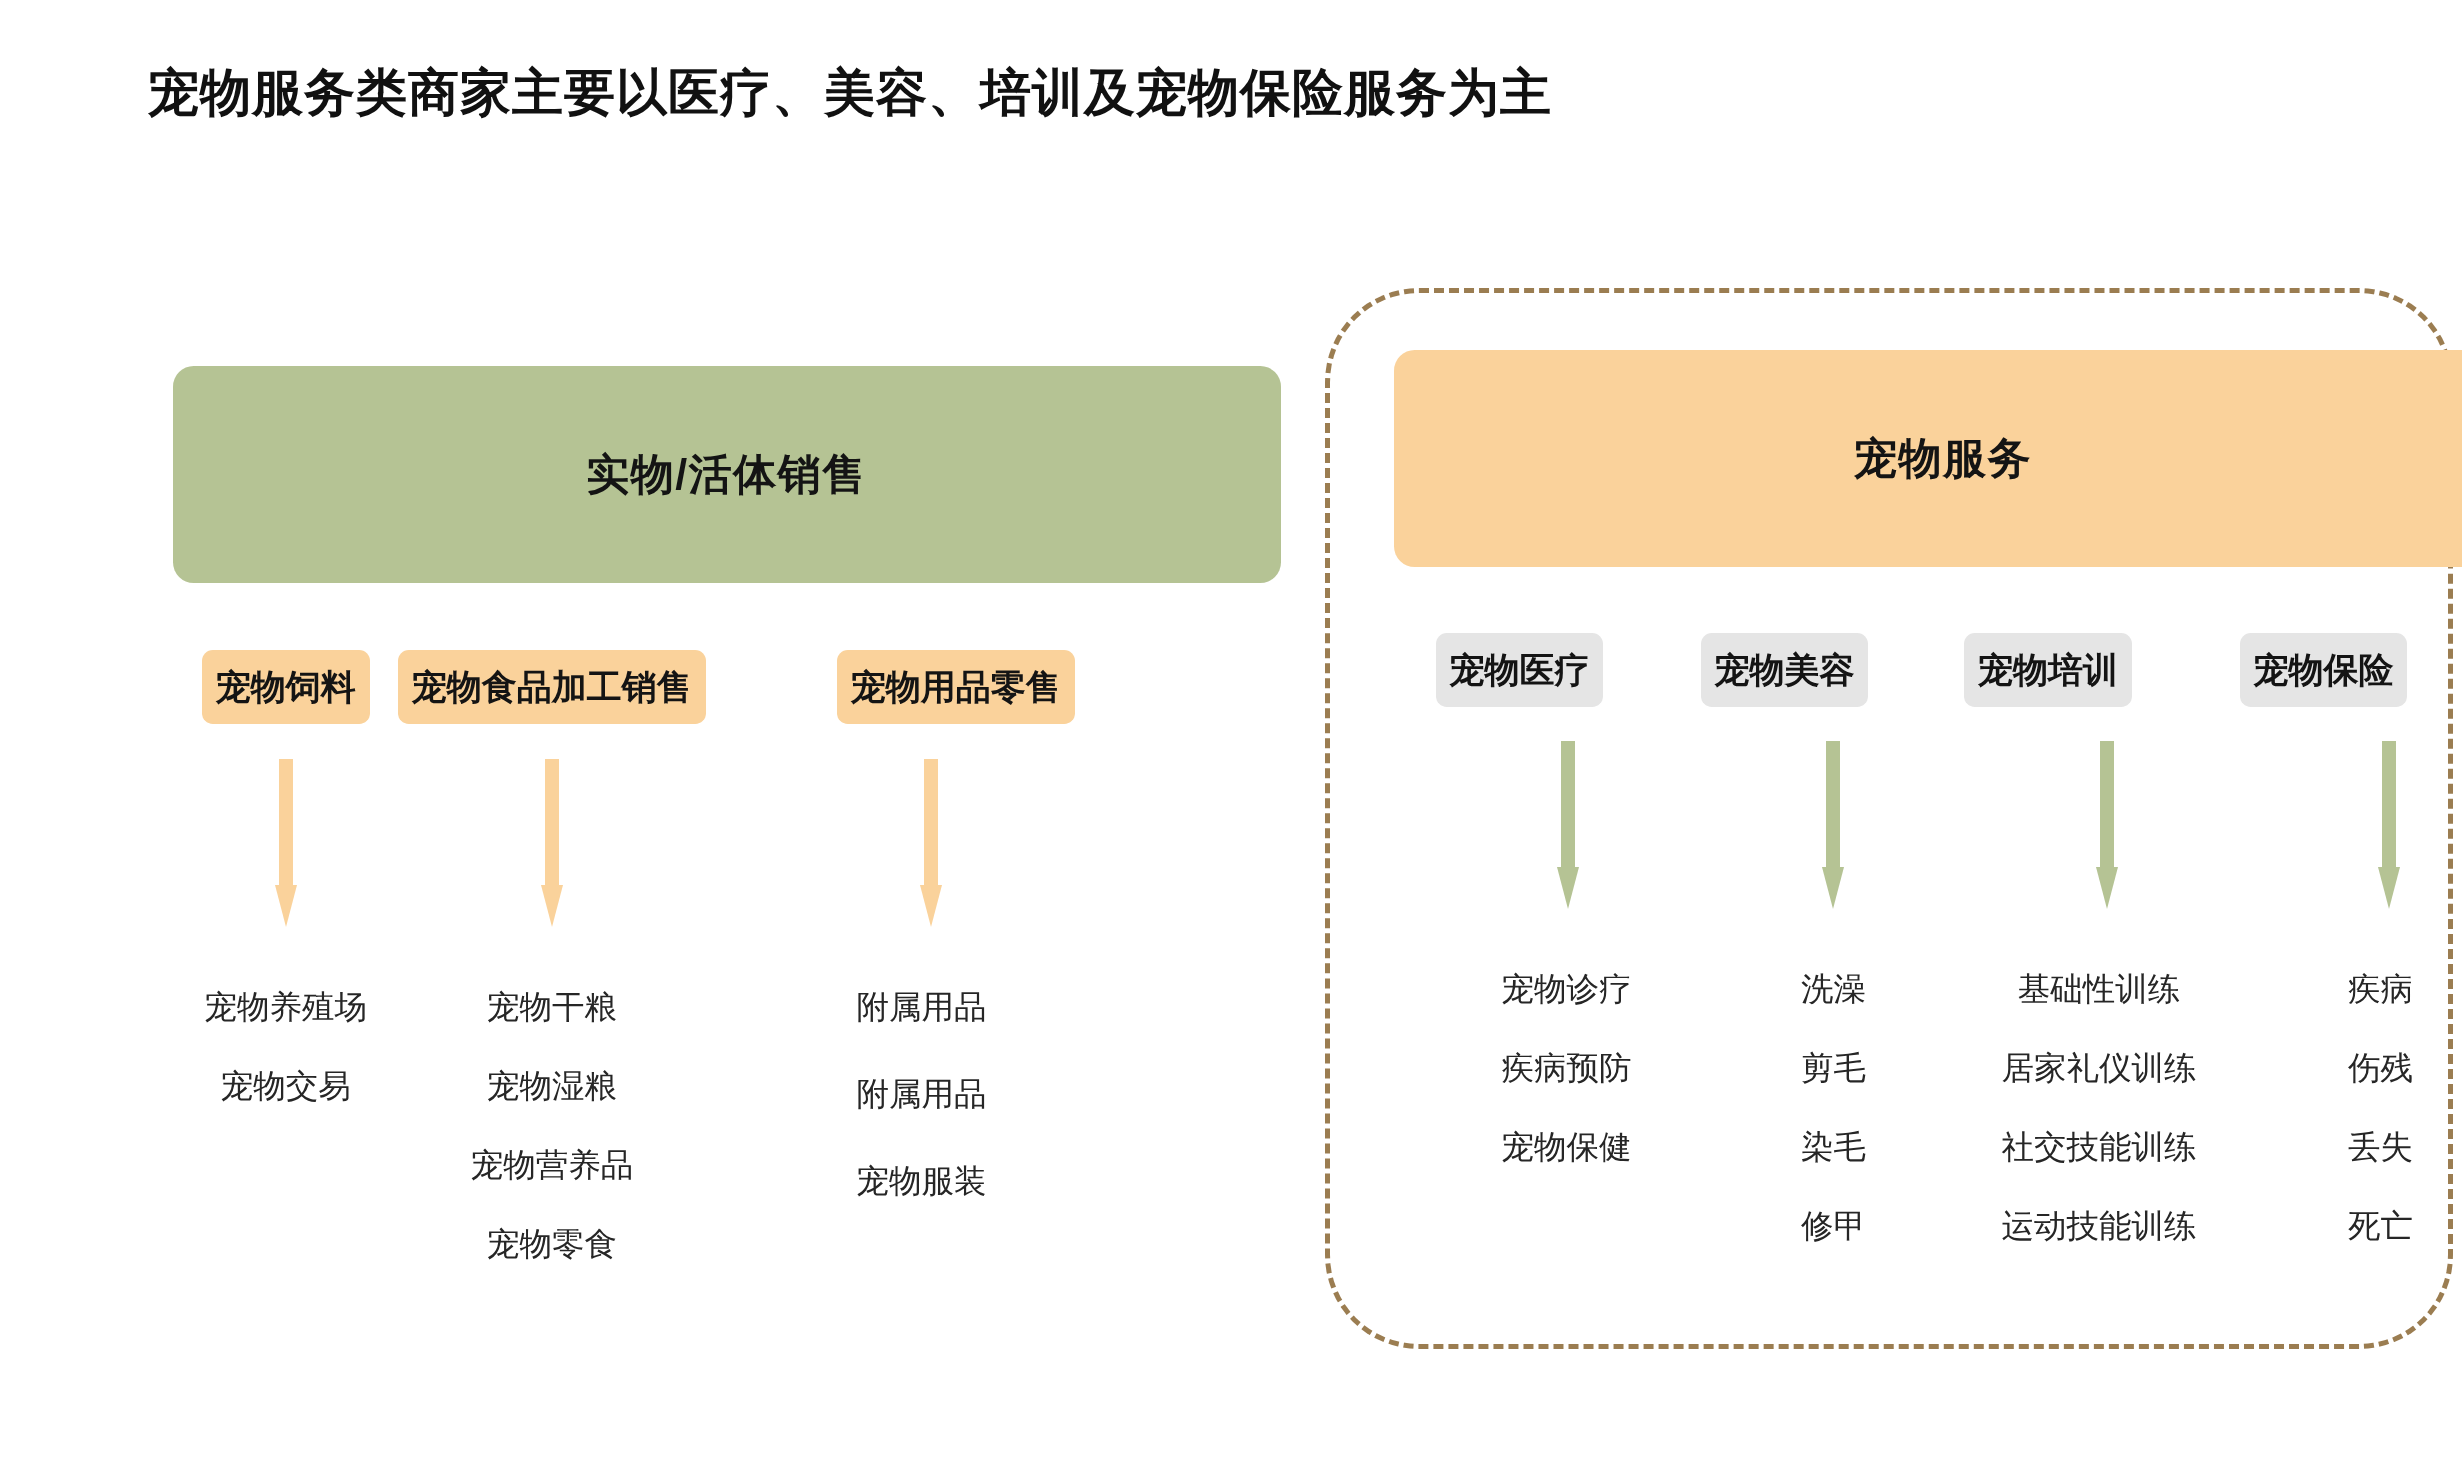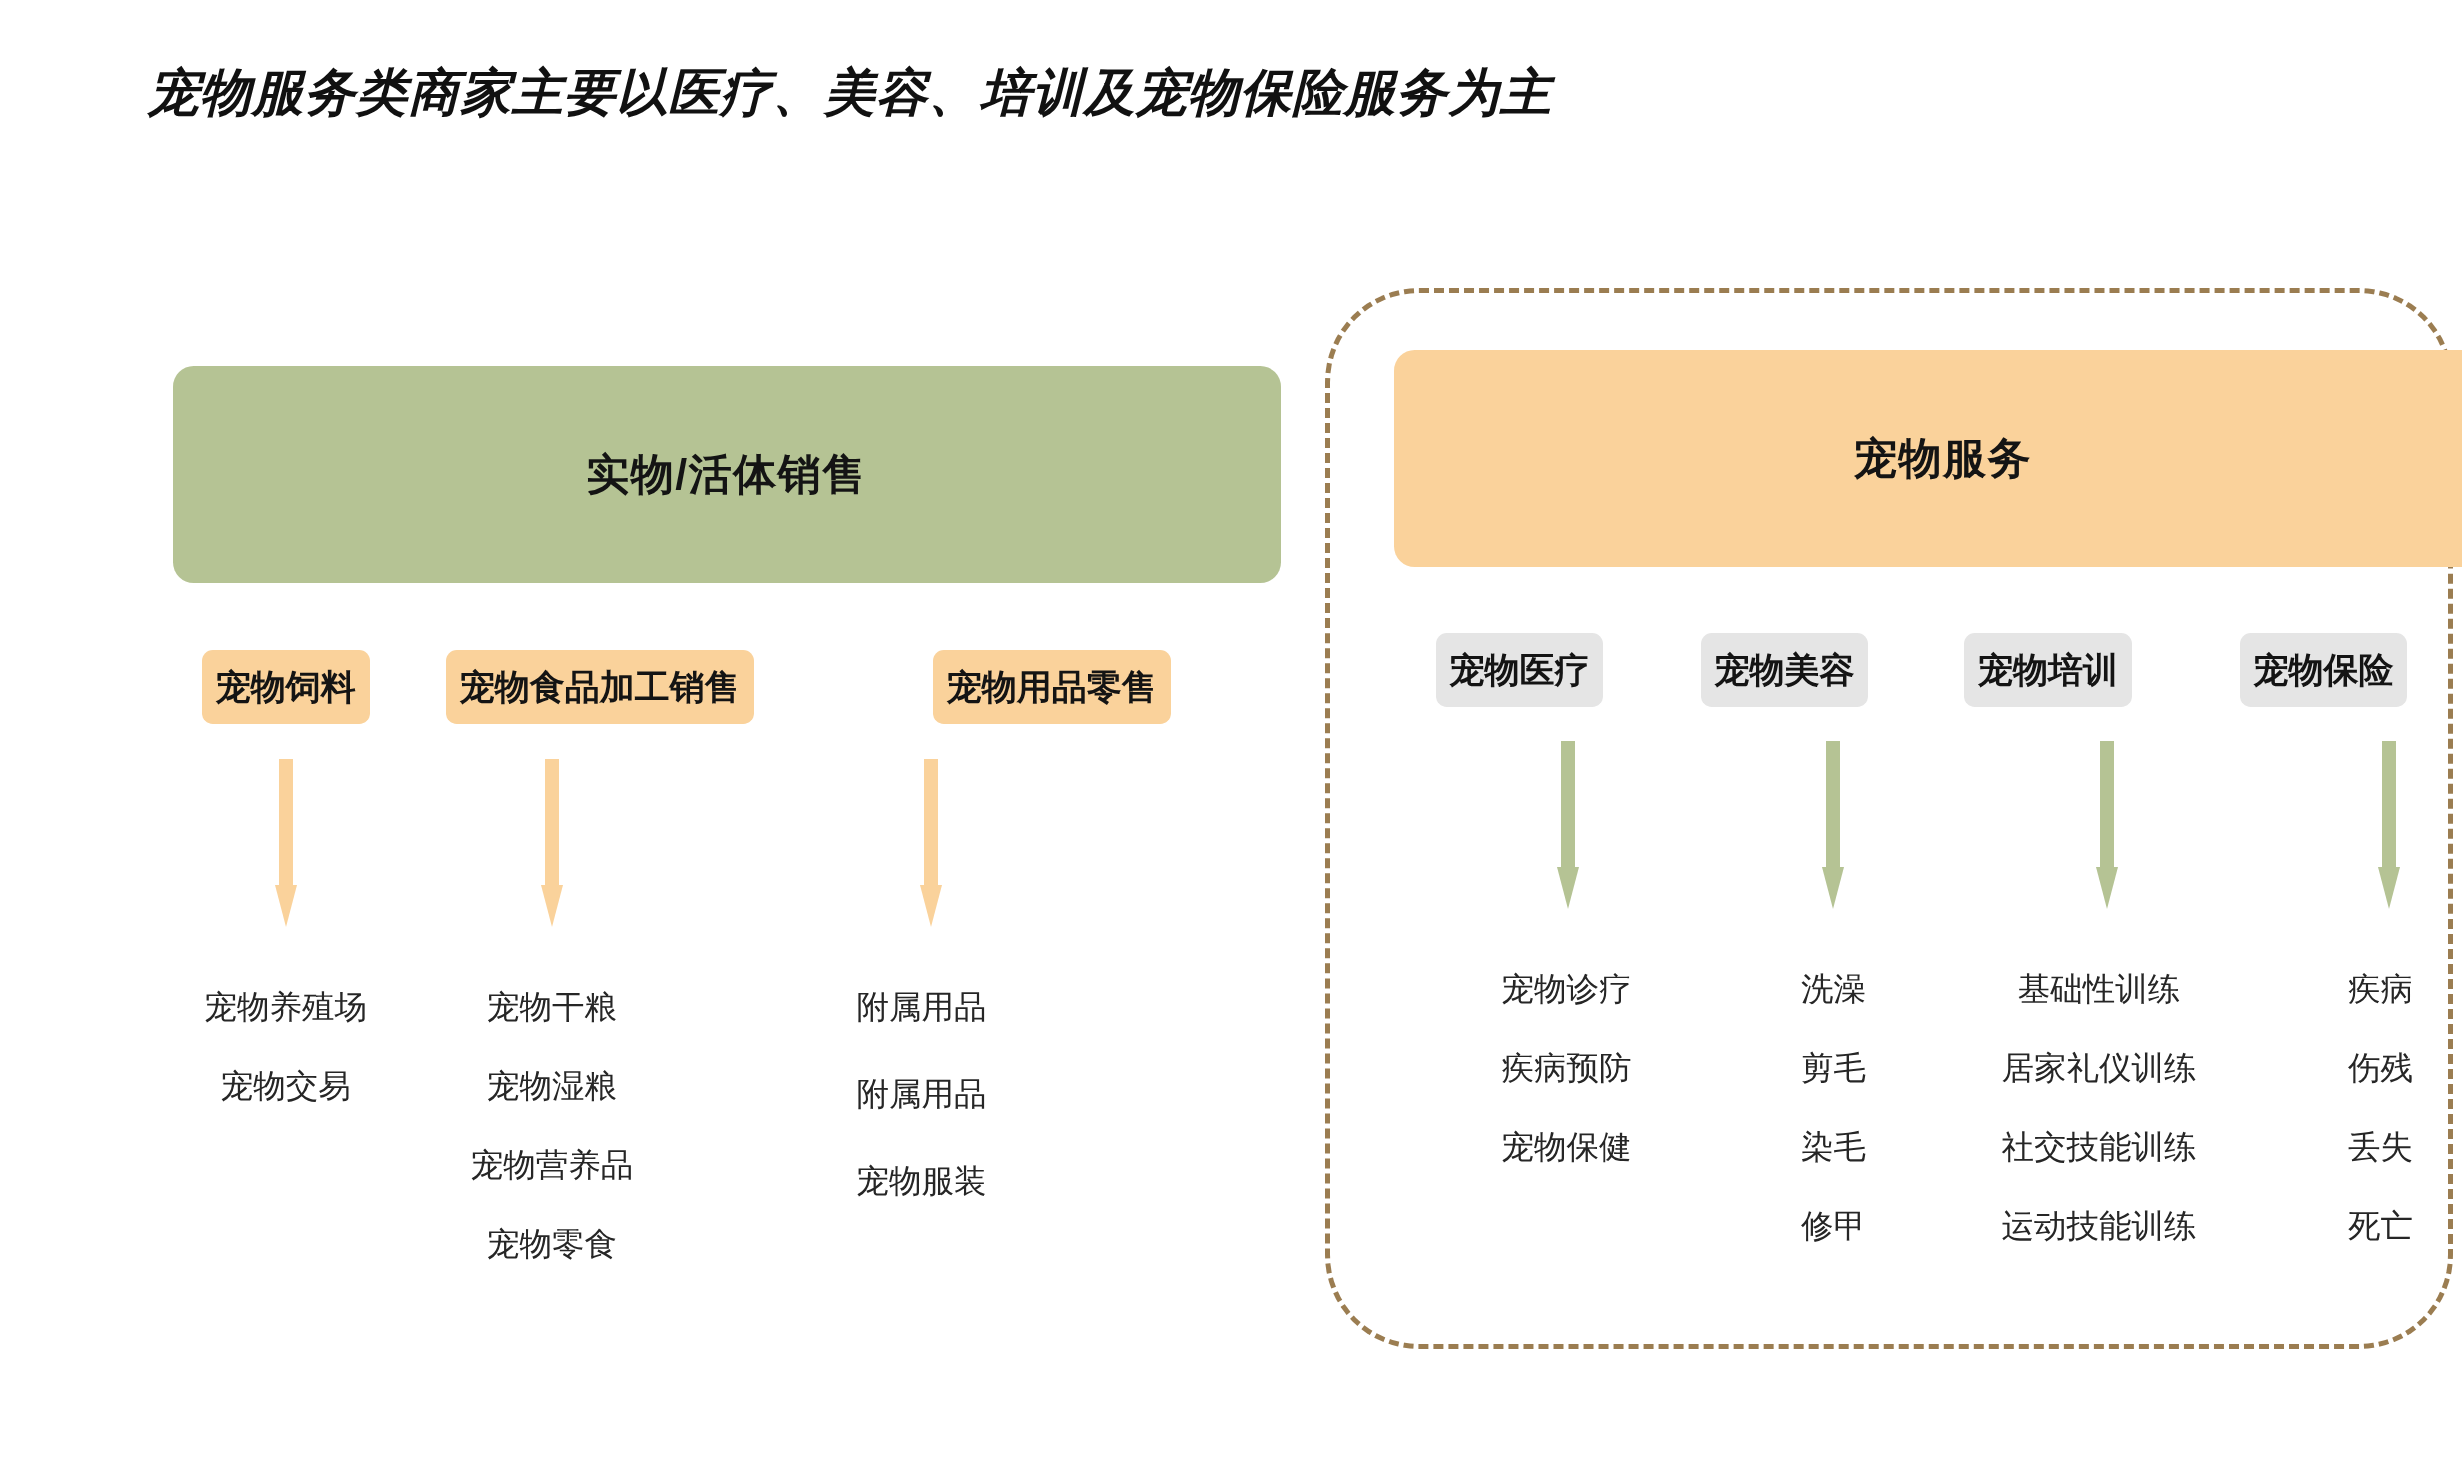--- a/index.html
+++ b/index.html
@@ -19,21 +19,20 @@
   
   .page-title {
     position: absolute;
     left: 148px;
     top: 59px;
     font-size: 51px;
     font-weight: bold;
     letter-spacing: 1px;
     color: #111111;
     white-space: nowrap;
-    font-style: italic;
   }
 
   
   .group {
     position: absolute;
     box-sizing: border-box;
   }
   #group-sales {
     left: 148px;
     top: 345px;
@@ -77,21 +76,21 @@
     height: 217px;
     background: #fad29b;
   }
 
   
   .chip-row {
     position: absolute;
     display: flex;
     align-items: flex-start;
   }
-  #chips-sales { left: 9.8px; top: 305px; gap: 48px; }
+  #chips-sales { left: 9.8px; top: 305px; }
   #chips-service { left: 49px; top: 340px; }
 
   .chip {
     box-sizing: border-box;
     display: flex;
     align-items: center;
     justify-content: center;
     height: 74px;
     border-radius: 10.8px;
     font-size: 35px;

